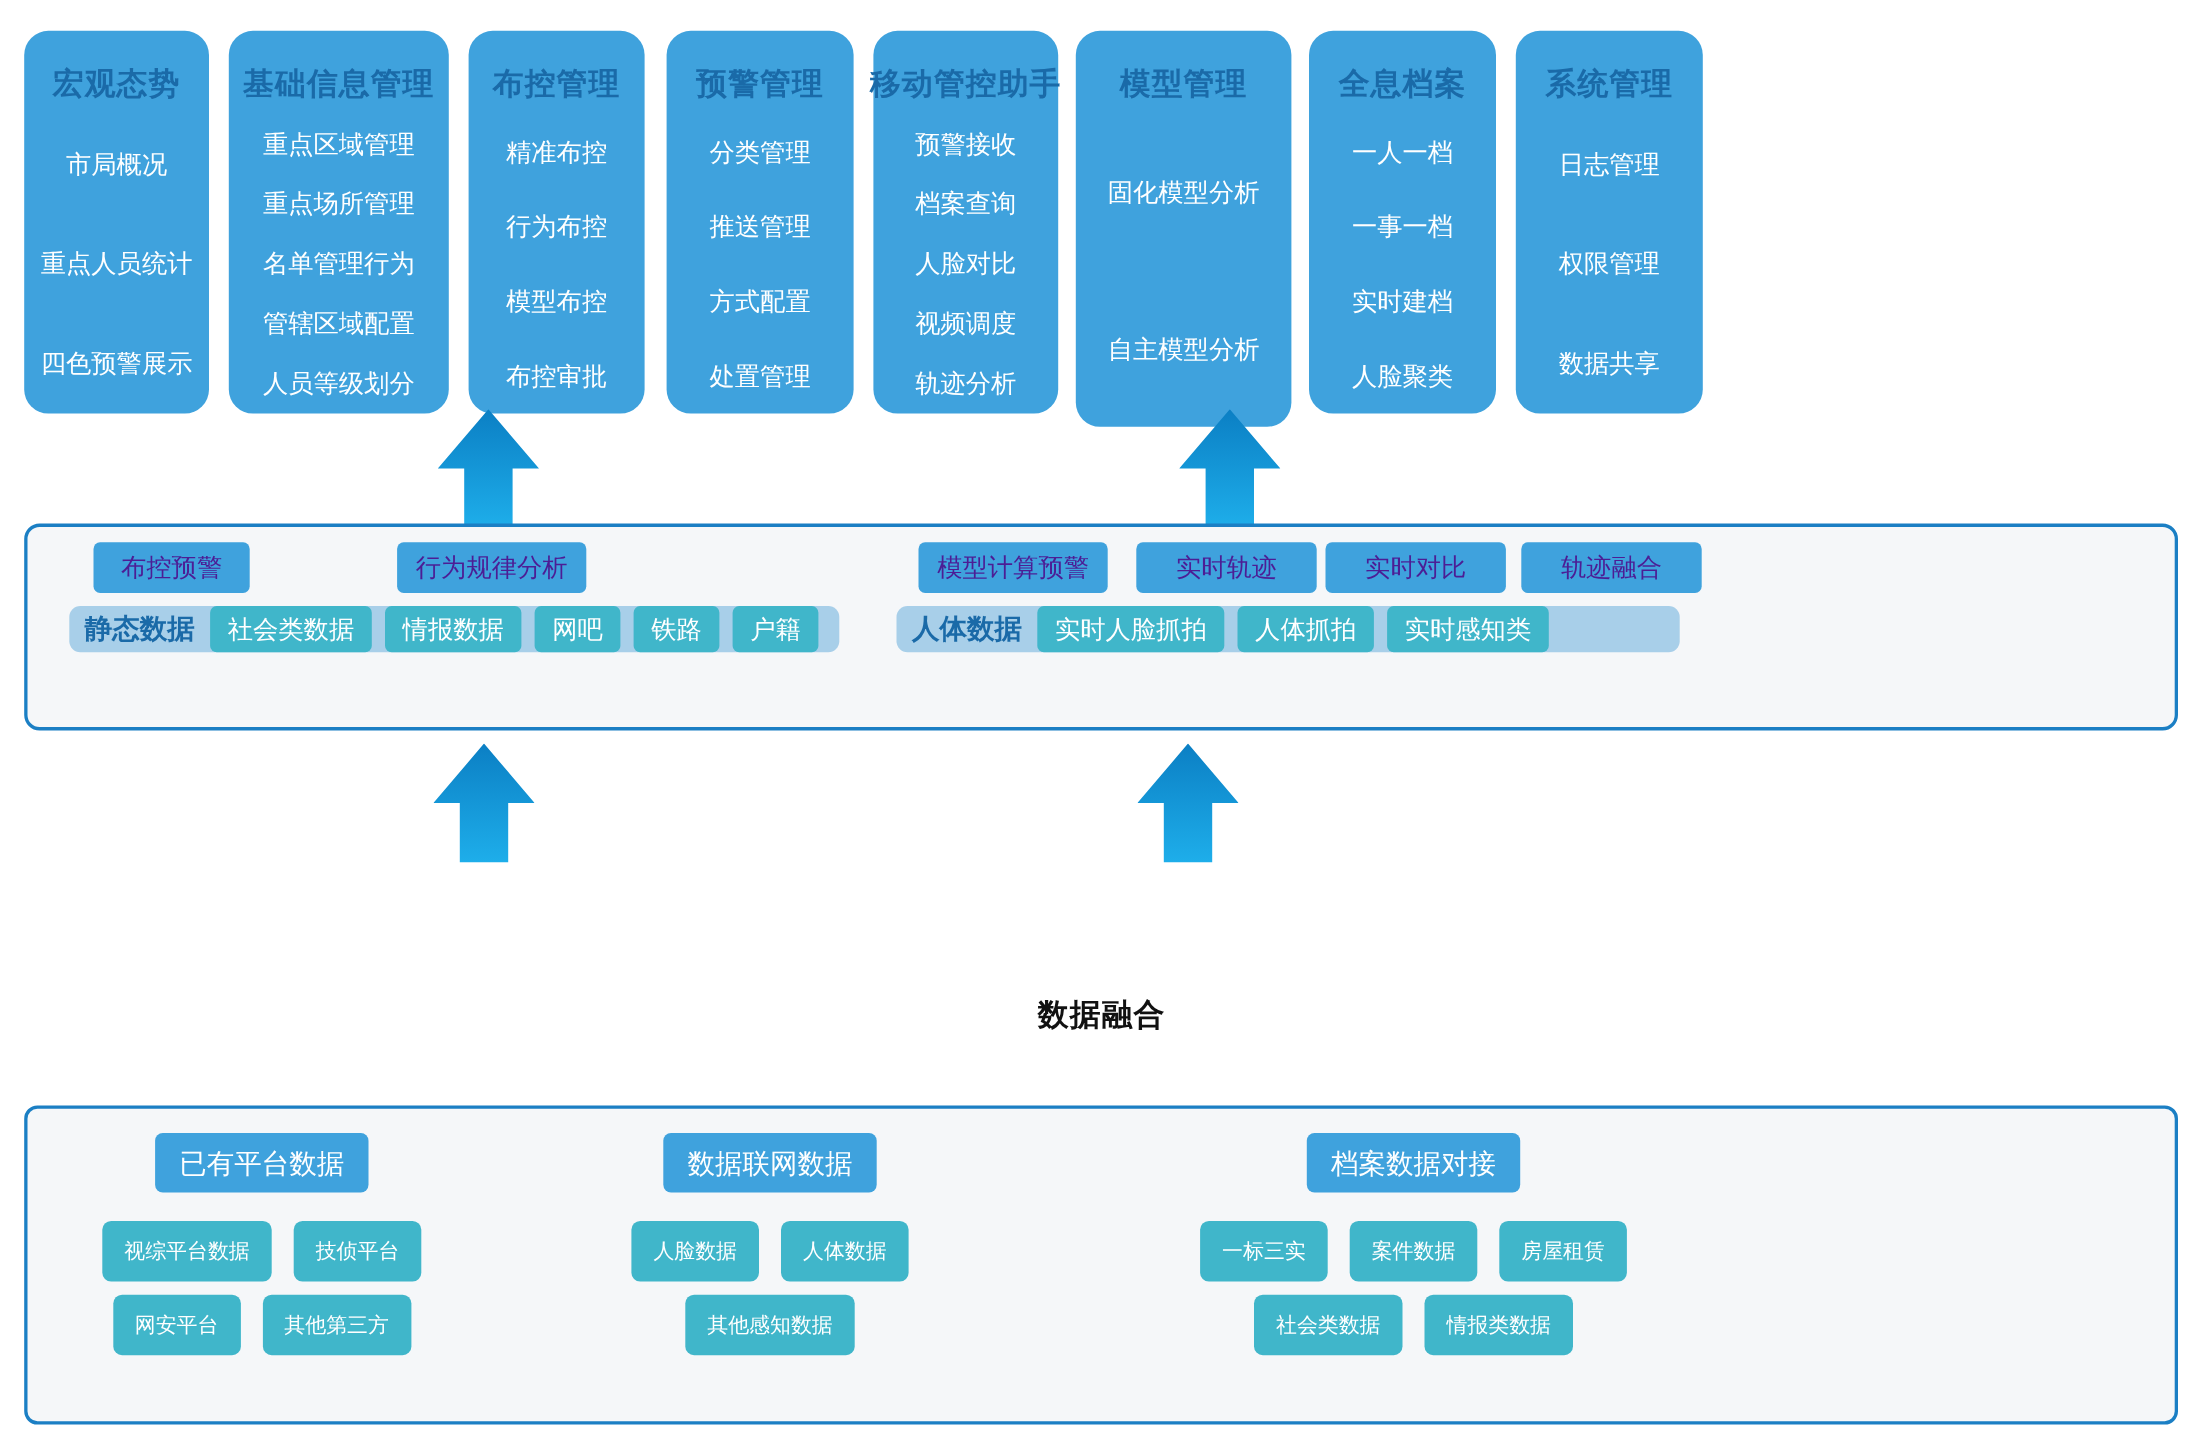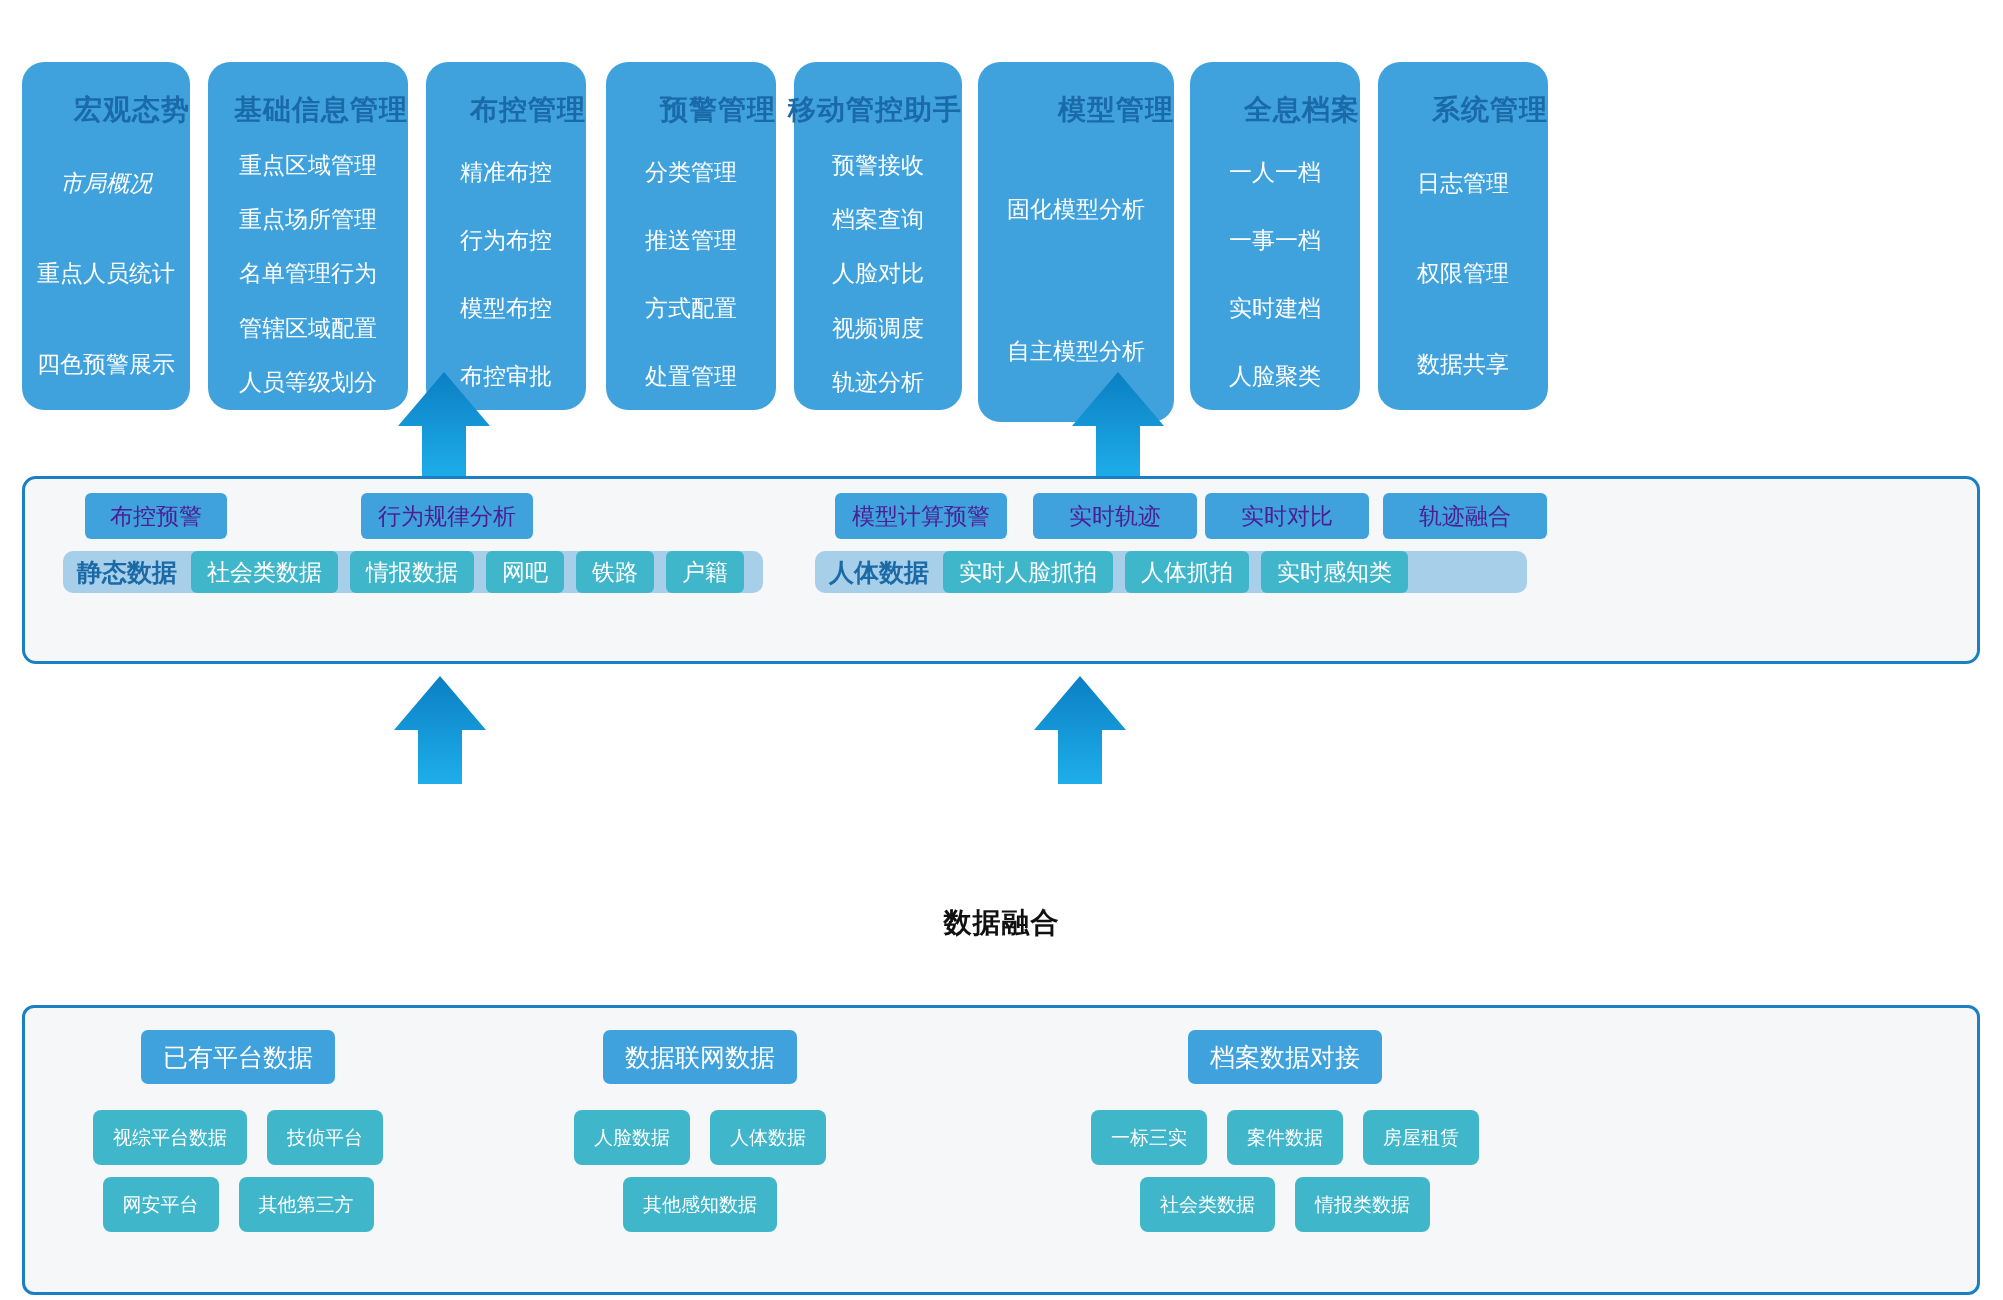--- a/index.html
+++ b/index.html
@@ -22,24 +22,23 @@
     width: 2003px;
     height: 480px;
   }
   .module-card {
     position: absolute;
     top: 28px;
     background: #3fa2dd;
     border-radius: 22px;
     display: flex;
     flex-direction: column;
-    align-items: flex-end;
+    align-items: center;
     box-sizing: border-box;
     padding-top: 34px;
-    margin-top: 34px;
   }
   .module-title {
     font-size: 28px;
     font-weight: bold;
     color: #1a6aa8;
     letter-spacing: 1px;
     line-height: 1;
     margin-bottom: 14px;
     white-space: nowrap;
   }
@@ -202,21 +201,21 @@
     margin: 0 10px;
   }
 </style>
 </head>
 <body>
 
 <div id="top-layer">
     <div class="module-card" style="left: 22px; width: 168px; height: 348px;">
       <div class="module-title">宏观态势</div>
       <div class="module-items">
-        <div class="module-item" style="height: 90.6667px; display: flex; align-items: center; justify-content: center; font-style: italic;">市局概况</div>
+        <div class="module-item" style="height: 90.6667px; display: flex; align-items: center; justify-content: center;">市局概况</div>
         <div class="module-item" style="height: 90.6667px; display: flex; align-items: center; justify-content: center;">重点人员统计</div>
         <div class="module-item" style="height: 90.6667px; display: flex; align-items: center; justify-content: center;">四色预警展示</div>
       </div>
     </div>
     <div class="module-card" style="left: 208px; width: 200px; height: 348px;">
       <div class="module-title">基础信息管理</div>
       <div class="module-items">
         <div class="module-item" style="height: 54.4px; display: flex; align-items: center; justify-content: center;">重点区域管理</div>
         <div class="module-item" style="height: 54.4px; display: flex; align-items: center; justify-content: center;">重点场所管理</div>
         <div class="module-item" style="height: 54.4px; display: flex; align-items: center; justify-content: center;">名单管理行为</div>

